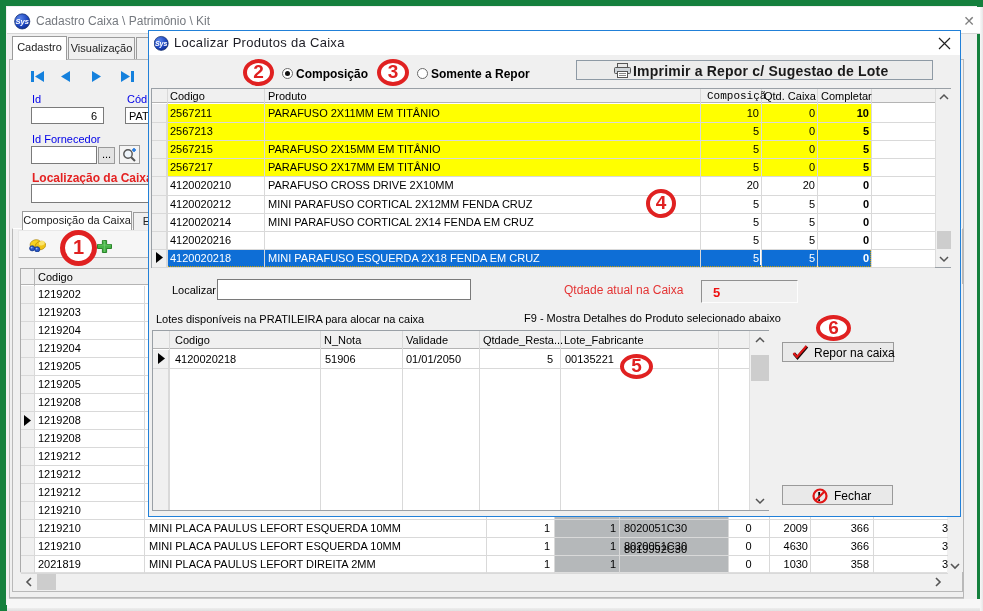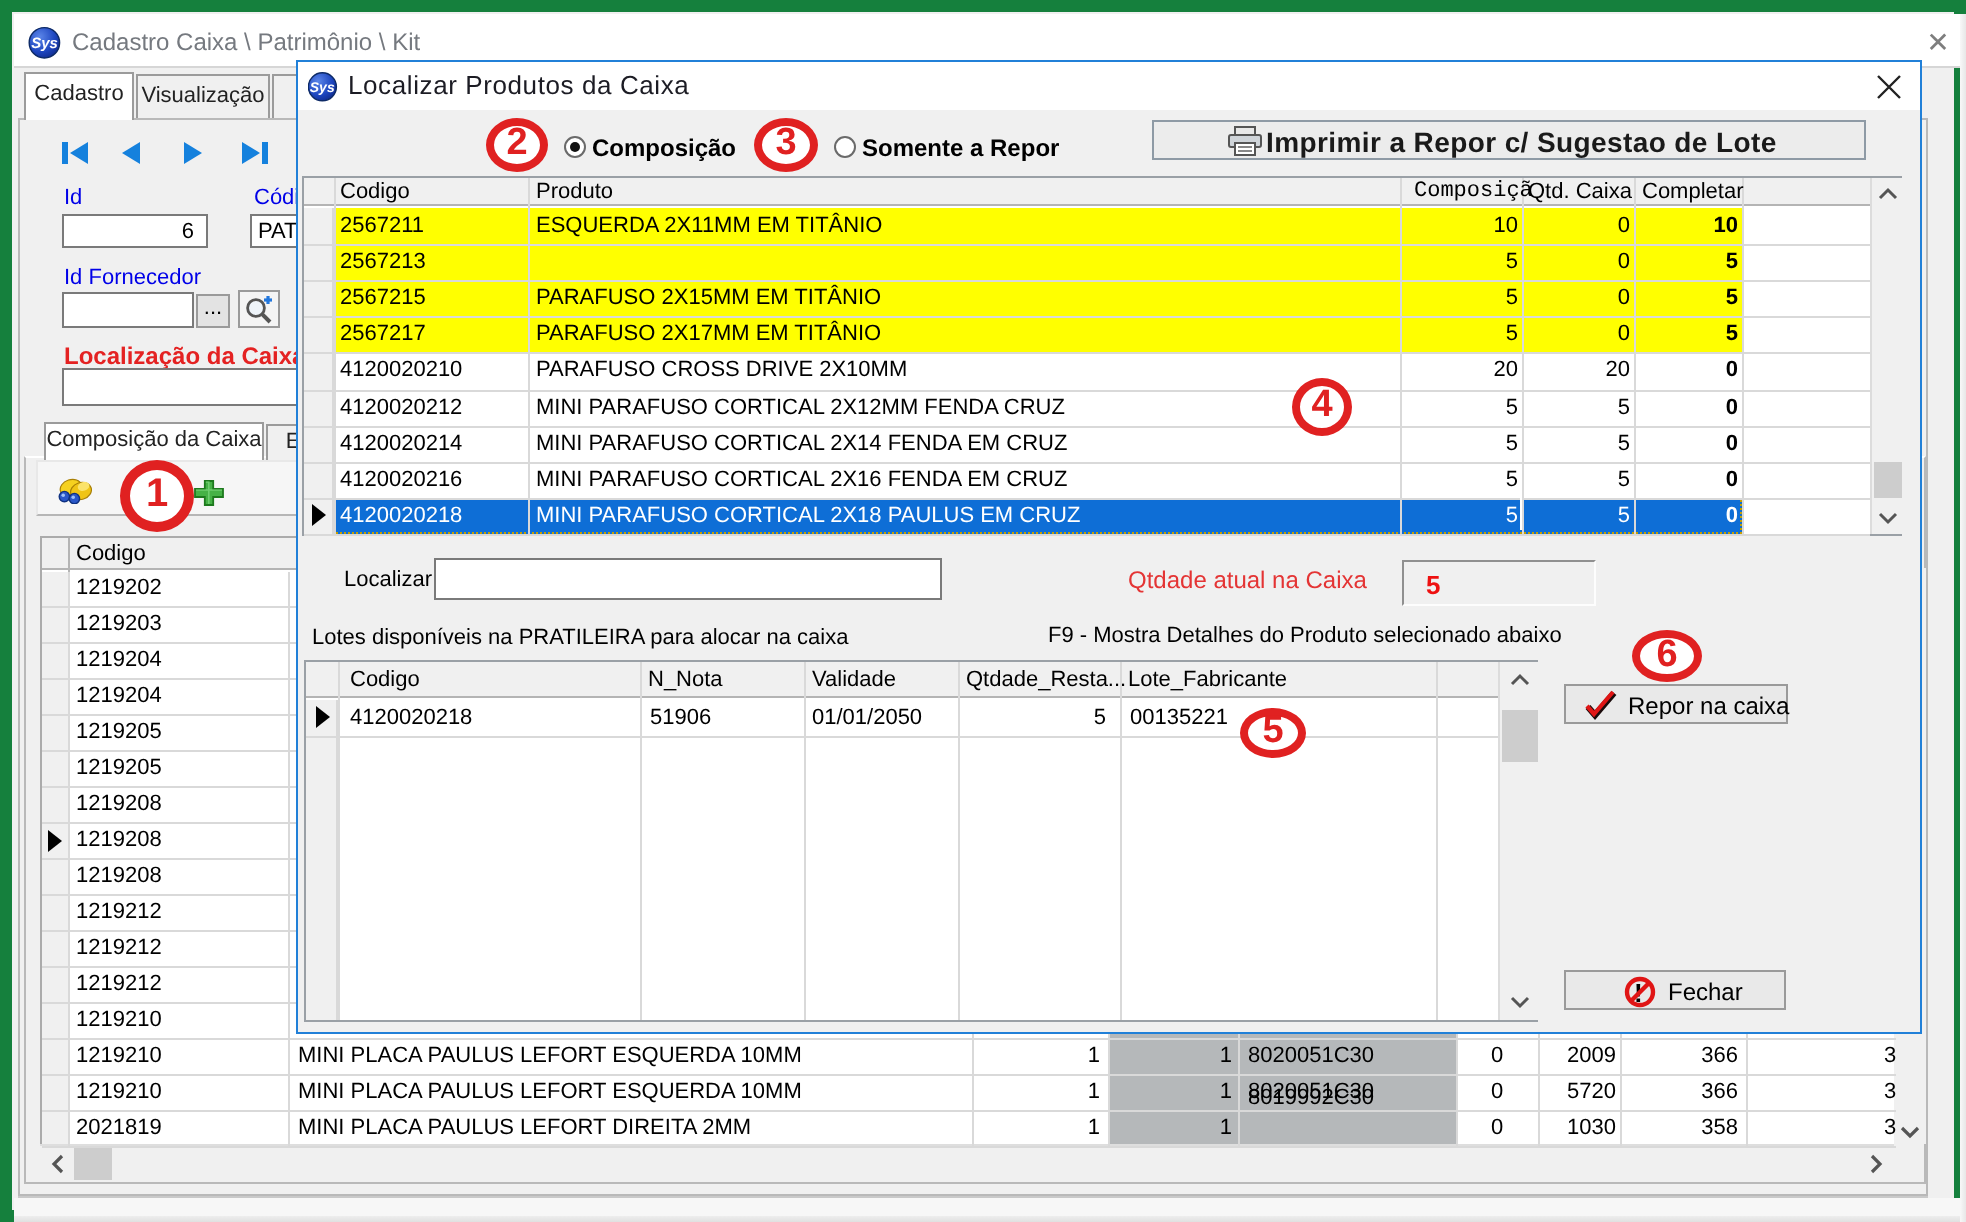--- a/index.html
+++ b/index.html
@@ -139,21 +139,21 @@
     <div class="cell num" style="left:748px;top:251px;width:39px;height:18px;line-height:17px;">2009</div>
     <div class="cell num" style="left:789px;top:251px;width:59px;height:18px;line-height:17px;">366</div>
     <div class="cell" style="left:921px;top:251px;width:16px;height:18px;line-height:17px;">3</div>
     <div class="hline" style="left:0;top:268px;width:927px;"></div>
     <div class="cell" style="left:17px;top:269px;width:100px;height:18px;line-height:17px;">1219210</div>
     <div class="cell" style="left:128px;top:269px;width:335px;height:18px;line-height:17px;">MINI PLACA PAULUS LEFORT ESQUERDA 10MM</div>
     <div class="cell num" style="left:465px;top:269px;width:64px;height:18px;line-height:17px;">1</div>
     <div class="cell num" style="left:534px;top:269px;width:61px;height:18px;line-height:17px;">1</div>
     <div class="cell" style="left:603px;top:269px;width:100px;height:18px;line-height:17px;">8020051C30</div>
     <div class="cell" style="left:707px;top:269px;width:41px;height:18px;line-height:17px;text-align:center;">0</div>
-    <div class="cell num" style="left:748px;top:269px;width:39px;height:18px;line-height:17px;">5720</div>
+    <div class="cell num" style="left:748px;top:269px;width:39px;height:18px;line-height:17px;">4630</div>
     <div class="cell num" style="left:789px;top:269px;width:59px;height:18px;line-height:17px;">366</div>
     <div class="cell" style="left:921px;top:269px;width:16px;height:18px;line-height:17px;">3</div>
     <div class="hline" style="left:0;top:286px;width:927px;"></div>
     <div class="cell" style="left:17px;top:287px;width:100px;height:18px;line-height:17px;">2021819</div>
     <div class="cell" style="left:128px;top:287px;width:335px;height:18px;line-height:17px;">MINI PLACA PAULUS LEFORT DIREITA 2MM</div>
     <div class="cell num" style="left:465px;top:287px;width:64px;height:18px;line-height:17px;">1</div>
     <div class="cell num" style="left:534px;top:287px;width:61px;height:18px;line-height:17px;">1</div>
     <div class="cell" style="left:603px;top:272px;width:100px;height:18px;line-height:17px;">8019992C30</div>
     <div class="cell" style="left:707px;top:287px;width:41px;height:18px;line-height:17px;text-align:center;">0</div>
     <div class="cell num" style="left:748px;top:287px;width:39px;height:18px;line-height:17px;">1030</div>
@@ -231,21 +231,21 @@
     <div class="abs" style="left:282px;top:36px;font-size:12px;font-weight:bold;">Somente a Repor</div>
     <div class="abs" style="left:2px;top:57px;width:800px;height:180px;background:#fff;border:1px solid #9aa0a6;font-size:11px;">
       <div class="abs" style="left:0;top:0;width:798px;height:14px;background:#f0f0f0;border-bottom:1px solid #b4b4b4;"></div>
       <div class="hdr" style="left:18px;top:1px;">Codigo</div>
       <div class="hdr" style="left:116px;top:1px;">Produto</div>
       <div class="hdr" style="left:555px;top:1px;font-family:Liberation Mono, monospace;">Composiçã</div>
       <div class="hdr" style="left:612px;top:1px;">Qtd. Caixa</div>
       <div class="hdr" style="left:669px;top:1px;">Completar</div>
       <div class="abs" style="left:15px;top:15.0px;width:704px;height:18.1px;background:#ffff00;"></div>
       <div class="cell" style="left:18px;top:15.0px;width:93px;height:18.1px;line-height:18.1px;color:#000">2567211</div>
-      <div class="cell" style="left:116px;top:15.0px;width:430px;height:18.1px;line-height:18.1px;color:#000">ESQUERDA 2X11MM EM TITÂNIO</div>
+      <div class="cell" style="left:116px;top:15.0px;width:430px;height:18.1px;line-height:18.1px;color:#000">PARAFUSO 2X11MM EM TITÂNIO</div>
       <div class="cell num" style="left:548px;top:15.0px;width:59px;height:18.1px;line-height:18.1px;color:#000">10</div>
       <div class="cell num" style="left:609px;top:15.0px;width:54px;height:18.1px;line-height:18.1px;color:#000">0</div>
       <div class="cell num" style="left:665px;top:15.0px;width:52px;height:18.1px;line-height:18.1px;font-weight:bold;color:#000">10</div>
       <div class="hline" style="left:0;top:33.1px;width:783px;"></div>
       <div class="abs" style="left:15px;top:33.1px;width:704px;height:18.1px;background:#ffff00;"></div>
       <div class="cell" style="left:18px;top:33.1px;width:93px;height:18.1px;line-height:18.1px;color:#000">2567213</div>
       <div class="cell num" style="left:548px;top:33.1px;width:59px;height:18.1px;line-height:18.1px;color:#000">5</div>
       <div class="cell num" style="left:609px;top:33.1px;width:54px;height:18.1px;line-height:18.1px;color:#000">0</div>
       <div class="cell num" style="left:665px;top:33.1px;width:52px;height:18.1px;line-height:18.1px;font-weight:bold;color:#000">5</div>
       <div class="hline" style="left:0;top:51.2px;width:783px;"></div>
@@ -275,28 +275,27 @@
       <div class="cell num" style="left:609px;top:105.5px;width:54px;height:18.1px;line-height:18.1px;color:#000">5</div>
       <div class="cell num" style="left:665px;top:105.5px;width:52px;height:18.1px;line-height:18.1px;font-weight:bold;color:#000">0</div>
       <div class="hline" style="left:0;top:123.6px;width:783px;"></div>
       <div class="cell" style="left:18px;top:123.6px;width:93px;height:18.1px;line-height:18.1px;color:#000">4120020214</div>
       <div class="cell" style="left:116px;top:123.6px;width:430px;height:18.1px;line-height:18.1px;color:#000">MINI PARAFUSO CORTICAL 2X14 FENDA EM CRUZ</div>
       <div class="cell num" style="left:548px;top:123.6px;width:59px;height:18.1px;line-height:18.1px;color:#000">5</div>
       <div class="cell num" style="left:609px;top:123.6px;width:54px;height:18.1px;line-height:18.1px;color:#000">5</div>
       <div class="cell num" style="left:665px;top:123.6px;width:52px;height:18.1px;line-height:18.1px;font-weight:bold;color:#000">0</div>
       <div class="hline" style="left:0;top:141.7px;width:783px;"></div>
       <div class="cell" style="left:18px;top:141.7px;width:93px;height:18.1px;line-height:18.1px;color:#000">4120020216</div>
-      <div class="cell" style="left:116px;top:141.7px;width:430px;height:18.1px;line-height:18.1px;color:#000">MINI PARAFUSO CORTICAL 2X16 FENDA EM CRUZ</div>
       <div class="cell num" style="left:548px;top:141.7px;width:59px;height:18.1px;line-height:18.1px;color:#000">5</div>
       <div class="cell num" style="left:609px;top:141.7px;width:54px;height:18.1px;line-height:18.1px;color:#000">5</div>
       <div class="cell num" style="left:665px;top:141.7px;width:52px;height:18.1px;line-height:18.1px;font-weight:bold;color:#000">0</div>
       <div class="hline" style="left:0;top:159.8px;width:783px;"></div>
       <div class="abs" style="left:15px;top:159.8px;width:704px;height:18.1px;background:#0e6ed6;outline:1px dotted #c8a000;outline-offset:-1px;"></div>
       <div class="cell" style="left:18px;top:159.8px;width:93px;height:18.1px;line-height:18.1px;color:#fff">4120020218</div>
-      <div class="cell" style="left:116px;top:159.8px;width:430px;height:18.1px;line-height:18.1px;color:#fff">MINI PARAFUSO CORTICAL 2X18 PAULUS EM CRUZ</div>
+      <div class="cell" style="left:116px;top:159.8px;width:430px;height:18.1px;line-height:18.1px;color:#fff">MINI PARAFUSO ESQUERDA 2X18 FENDA EM CRUZ</div>
       <div class="cell num" style="left:548px;top:159.8px;width:59px;height:18.1px;line-height:18.1px;color:#fff">5</div>
       <div class="cell num" style="left:609px;top:159.8px;width:54px;height:18.1px;line-height:18.1px;color:#fff">5</div>
       <div class="cell num" style="left:665px;top:159.8px;width:52px;height:18.1px;line-height:18.1px;font-weight:bold;color:#fff">0</div>
       <div class="hline" style="left:0;top:177.9px;width:783px;"></div>
       <div class="vline" style="left:15px;top:0;height:178px;"></div>
       <div class="vline" style="left:112px;top:0;height:178px;"></div>
       <div class="vline" style="left:548px;top:0;height:178px;"></div>
       <div class="vline" style="left:609px;top:0;height:178px;"></div>
       <div class="vline" style="left:665px;top:0;height:178px;"></div>
       <div class="vline" style="left:719px;top:0;height:178px;"></div>

